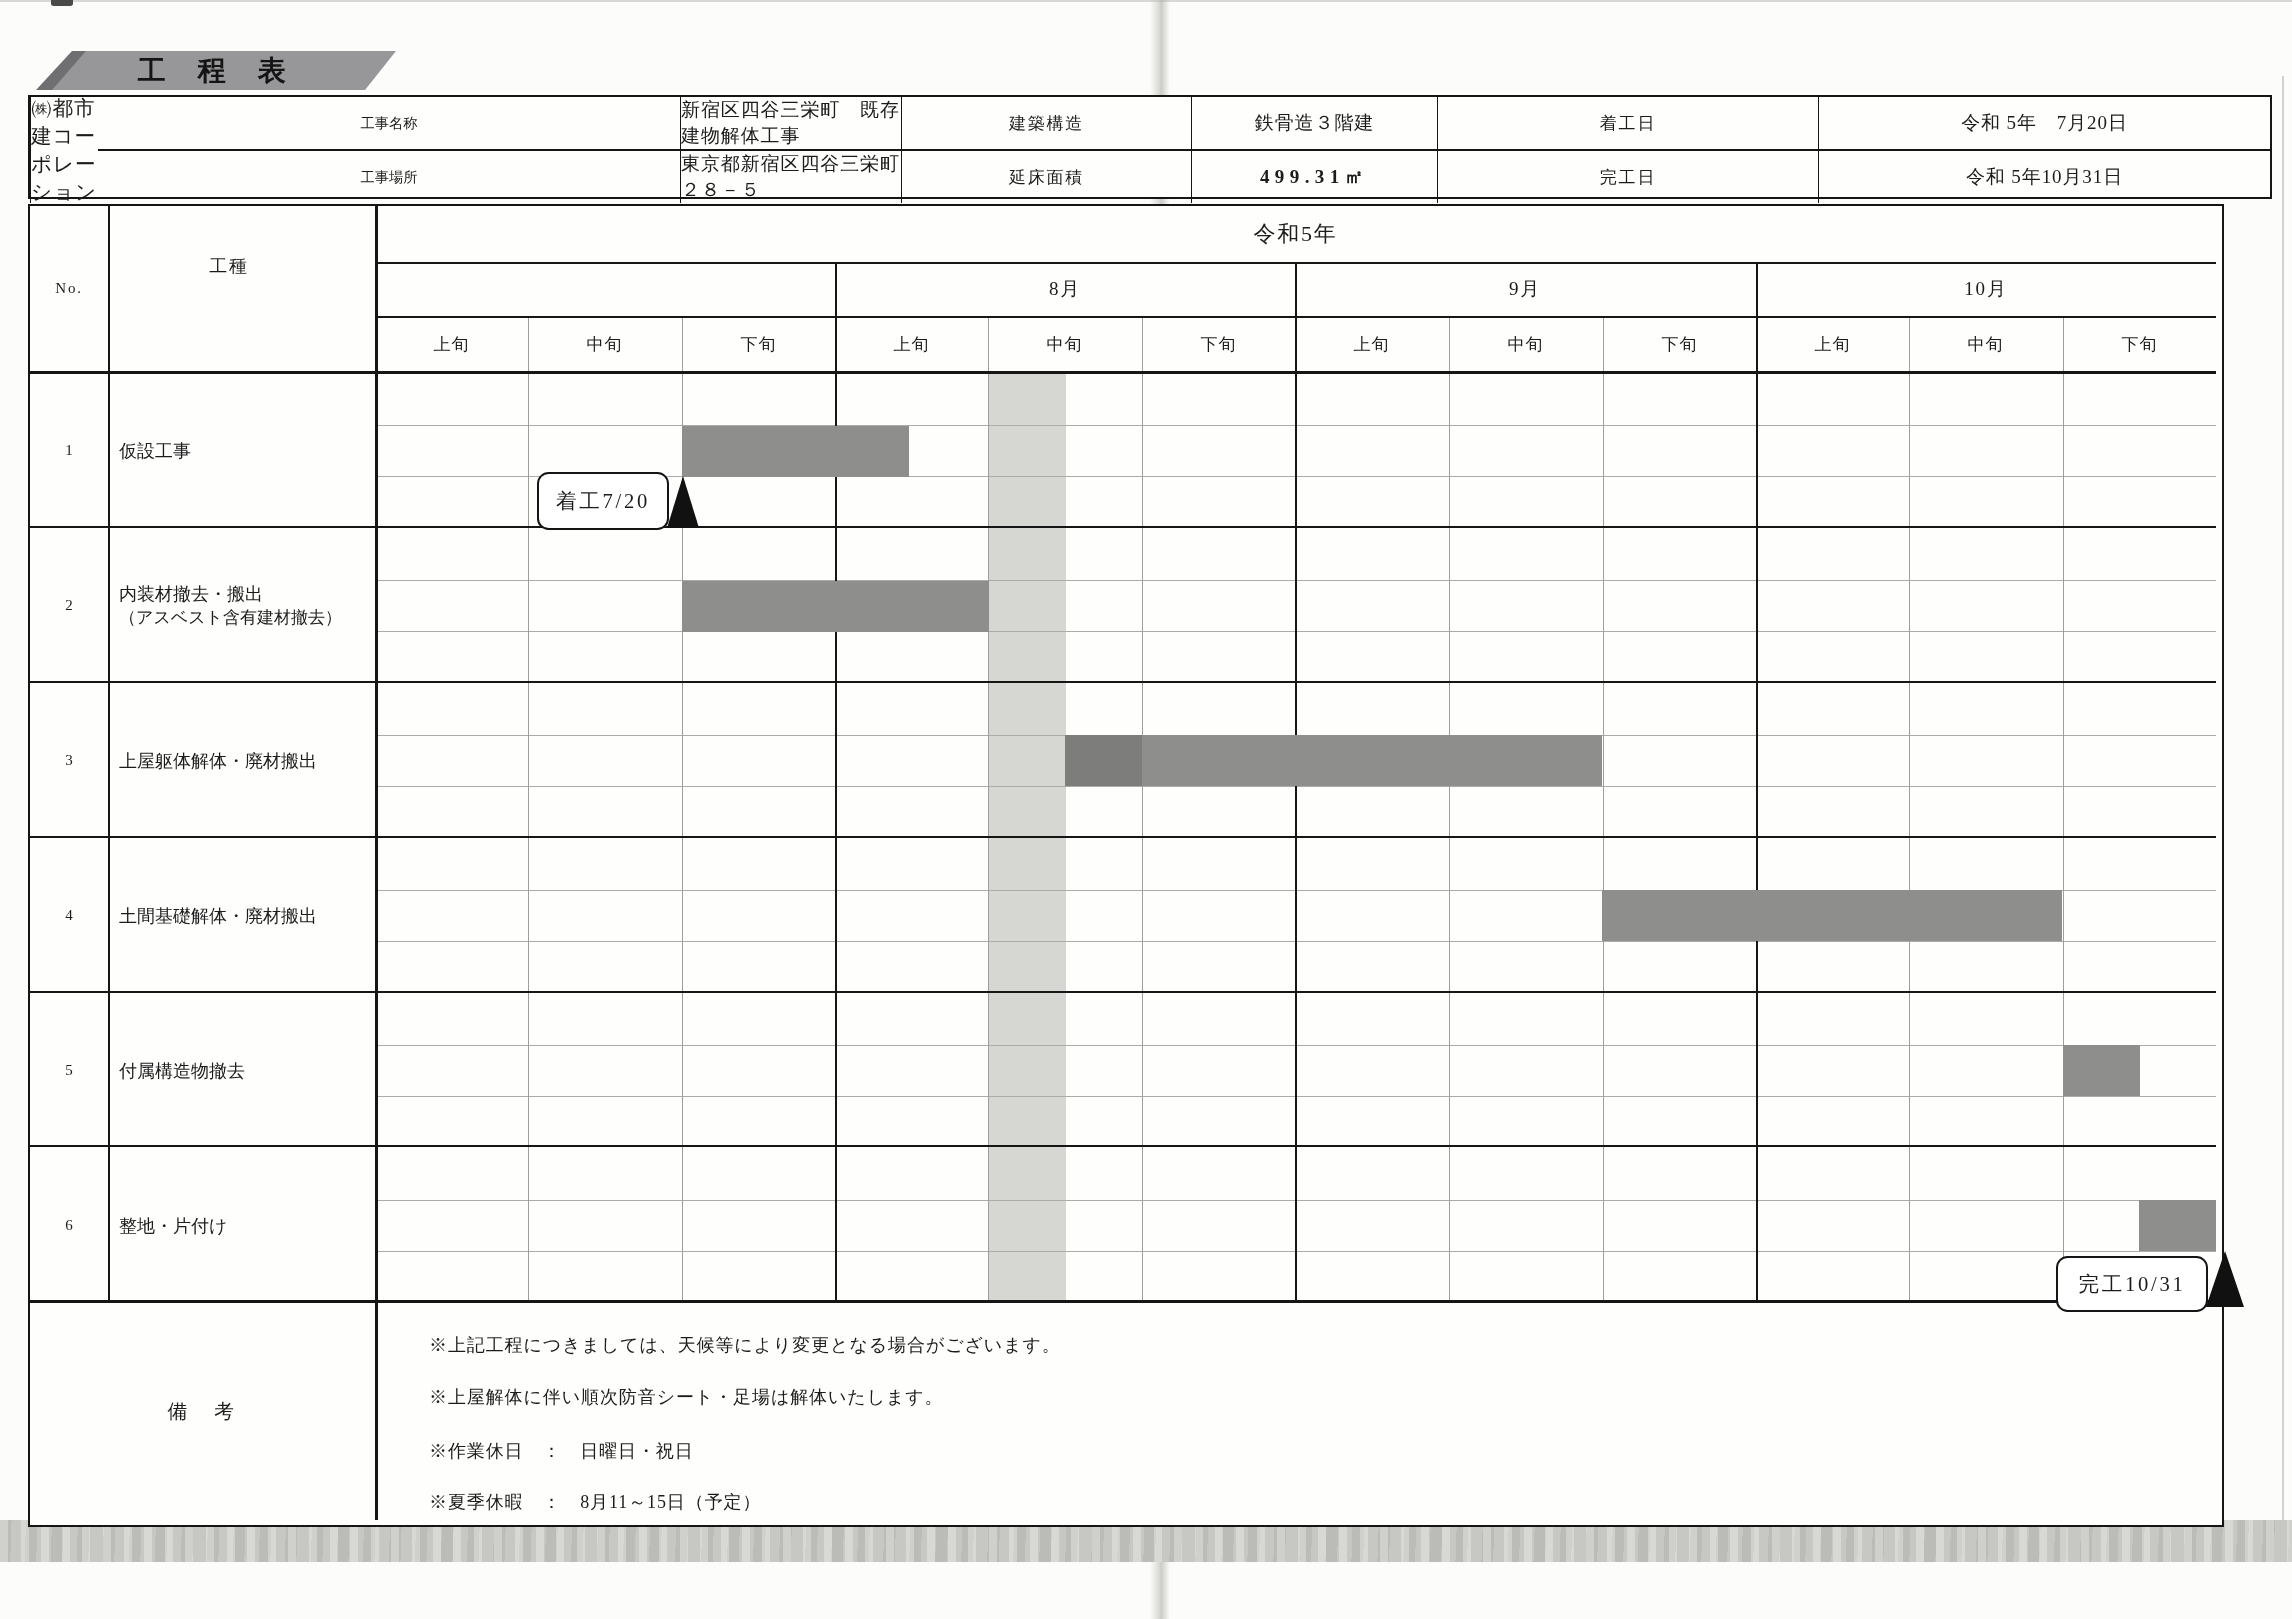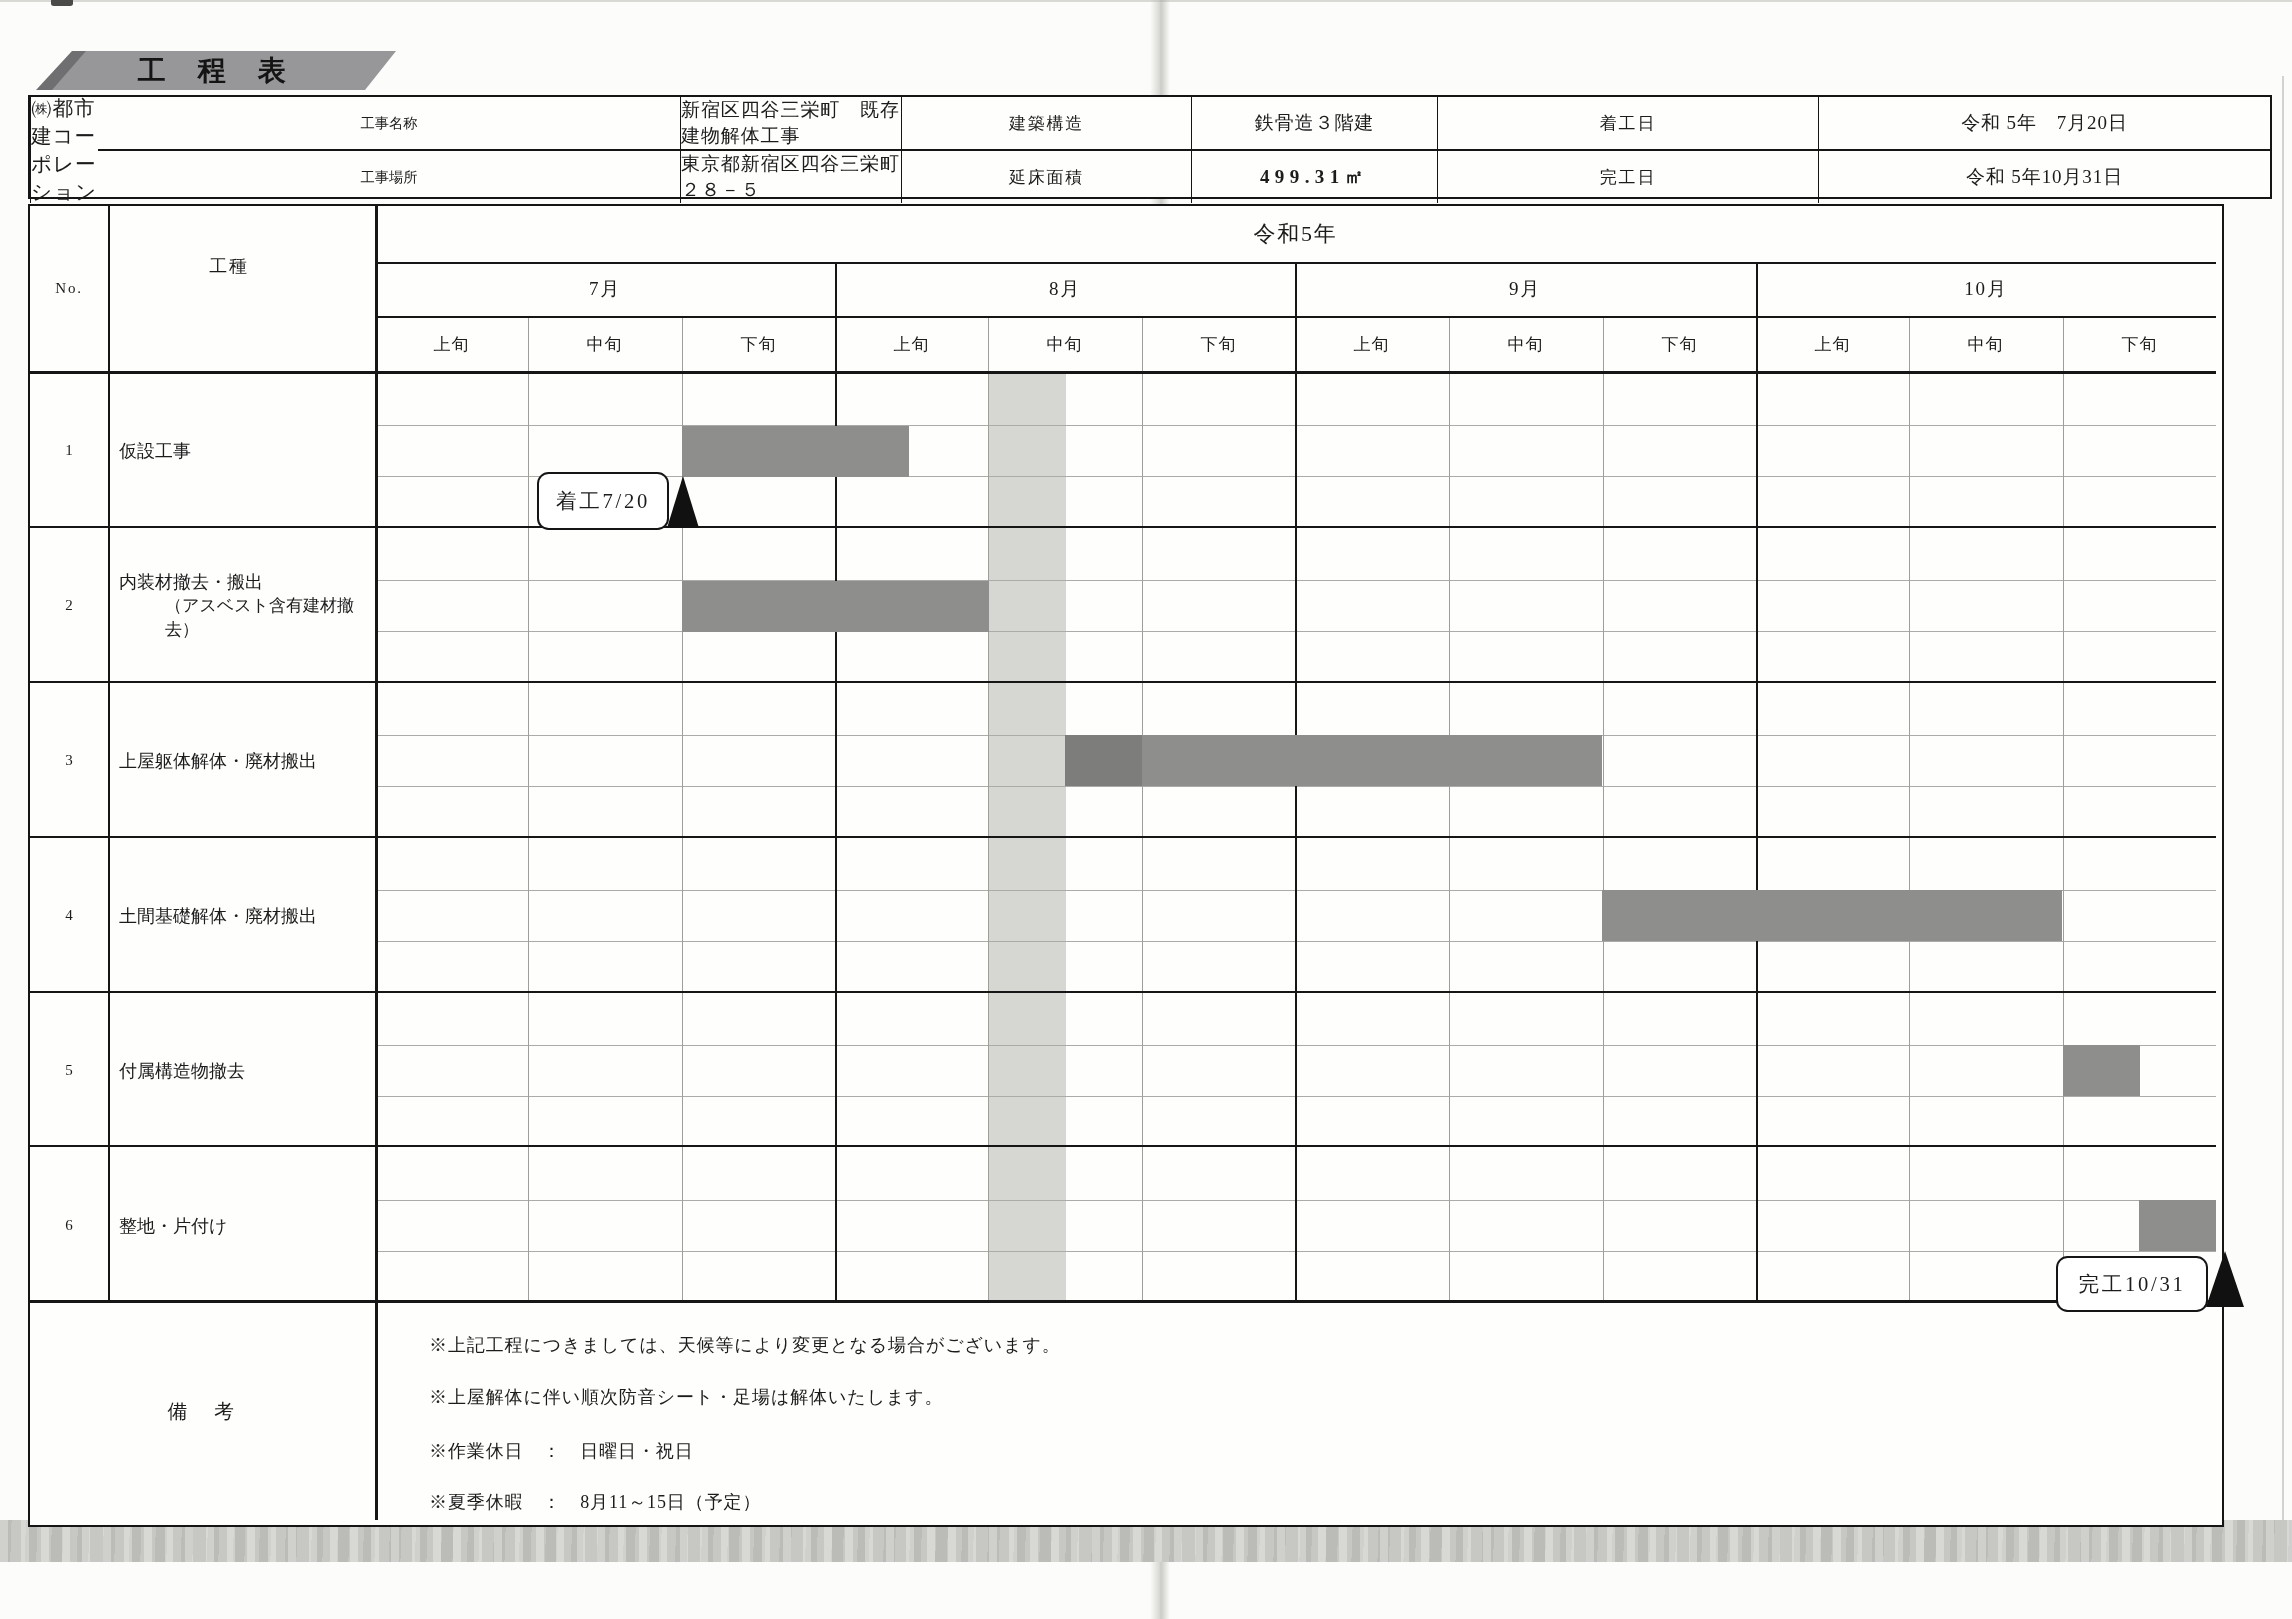--- a/index.html
+++ b/index.html
@@ -42,21 +42,21 @@
   .gbar{position:absolute;background:#8e8e8c;}
   .gbar-dark{position:absolute;background:#7d7d7b;}
   .gtext{position:absolute;display:flex;align-items:center;justify-content:center;}
   .year-cell{left:345px;top:0;width:1841px;height:56px;font-size:22px;letter-spacing:1.8px;}
   .month-cell{top:57px;height:52px;width:460px;font-size:19px;letter-spacing:1.8px;}
   .period-cell{top:111px;height:54px;width:153px;font-size:17px;letter-spacing:0.9px;}
   .hdr-left{font-size:18px;letter-spacing:1.8px;}
   .task-no{position:absolute;left:0;width:78px;display:flex;align-items:center;justify-content:center;font-size:15px;height:155px;}
   .task-name{position:absolute;left:81px;width:262px;height:155px;display:flex;flex-direction:column;justify-content:center;
              padding-left:8px;box-sizing:border-box;font-size:18px;line-height:24px;}
-  .task-name .sub{font-size:17px;margin-left:46px;}
+  .task-name .sub{font-size:17px;}
   .ann-label{position:absolute;background:#fff;border:2.7px solid #151515;border-radius:11.6px;
              display:flex;align-items:center;justify-content:center;font-size:20.6px;letter-spacing:2.7px;z-index:6;}
   .tri-up{position:absolute;width:0;height:0;z-index:6;}
   .remarks-label{position:absolute;left:0;top:1097px;width:345px;height:217px;display:flex;align-items:center;justify-content:center;
                  font-size:19.7px;letter-spacing:3.6px;}
   .note-line{position:absolute;left:376px;width:1702px;font-size:18px;letter-spacing:0.9px;margin-left:23px;}
 </style>
 </head>
 <body>
 
@@ -125,21 +125,20 @@
     <div class="hline" style="left:0;top:320px;width:2186px;height:2.2px"></div>
     <div class="hline" style="left:0;top:475px;width:2186px;height:2.2px"></div>
     <div class="hline" style="left:0;top:630px;width:2186px;height:2.2px"></div>
     <div class="hline" style="left:0;top:785px;width:2186px;height:2.2px"></div>
     <div class="hline" style="left:0;top:939px;width:2186px;height:2.2px"></div>
     <div class="hline" style="left:0;top:1094px;width:2186px;height:2.7px"></div>
 
     <div class="gtext hdr-left" style="left:0;top:0;width:78px;height:165px;font-size:15px">No.</div>
     <div class="gtext hdr-left" style="left:68px;top:0;width:262px;height:119px">工種</div>
     <div class="gtext year-cell">令和5年</div>
-    <div class="gtext month-cell" style="left:345px">7月</div>
     <div class="gtext month-cell" style="left:805px">8月</div>
     <div class="gtext month-cell" style="left:1265px">9月</div>
     <div class="gtext month-cell" style="left:1726px">10月</div>
     <div class="gtext period-cell" style="left:345px">上旬</div>
     <div class="gtext period-cell" style="left:498px">中旬</div>
     <div class="gtext period-cell" style="left:652px">下旬</div>
     <div class="gtext period-cell" style="left:805px">上旬</div>
     <div class="gtext period-cell" style="left:958px">中旬</div>
     <div class="gtext period-cell" style="left:1112px">下旬</div>
     <div class="gtext period-cell" style="left:1265px">上旬</div>

